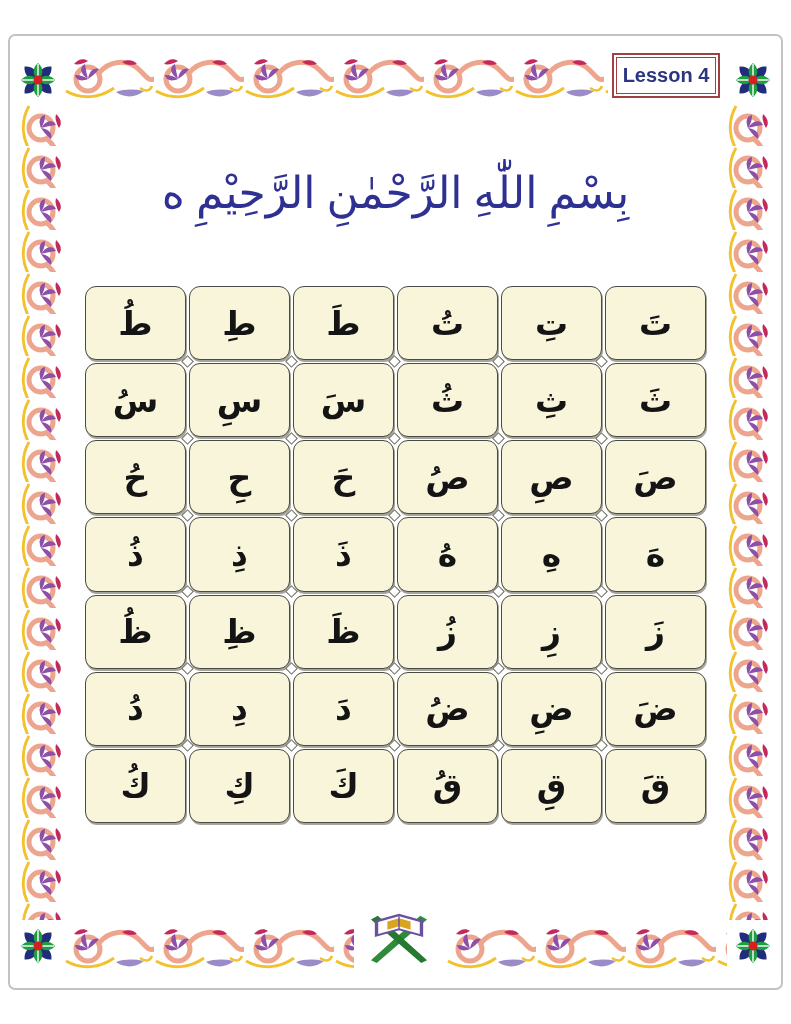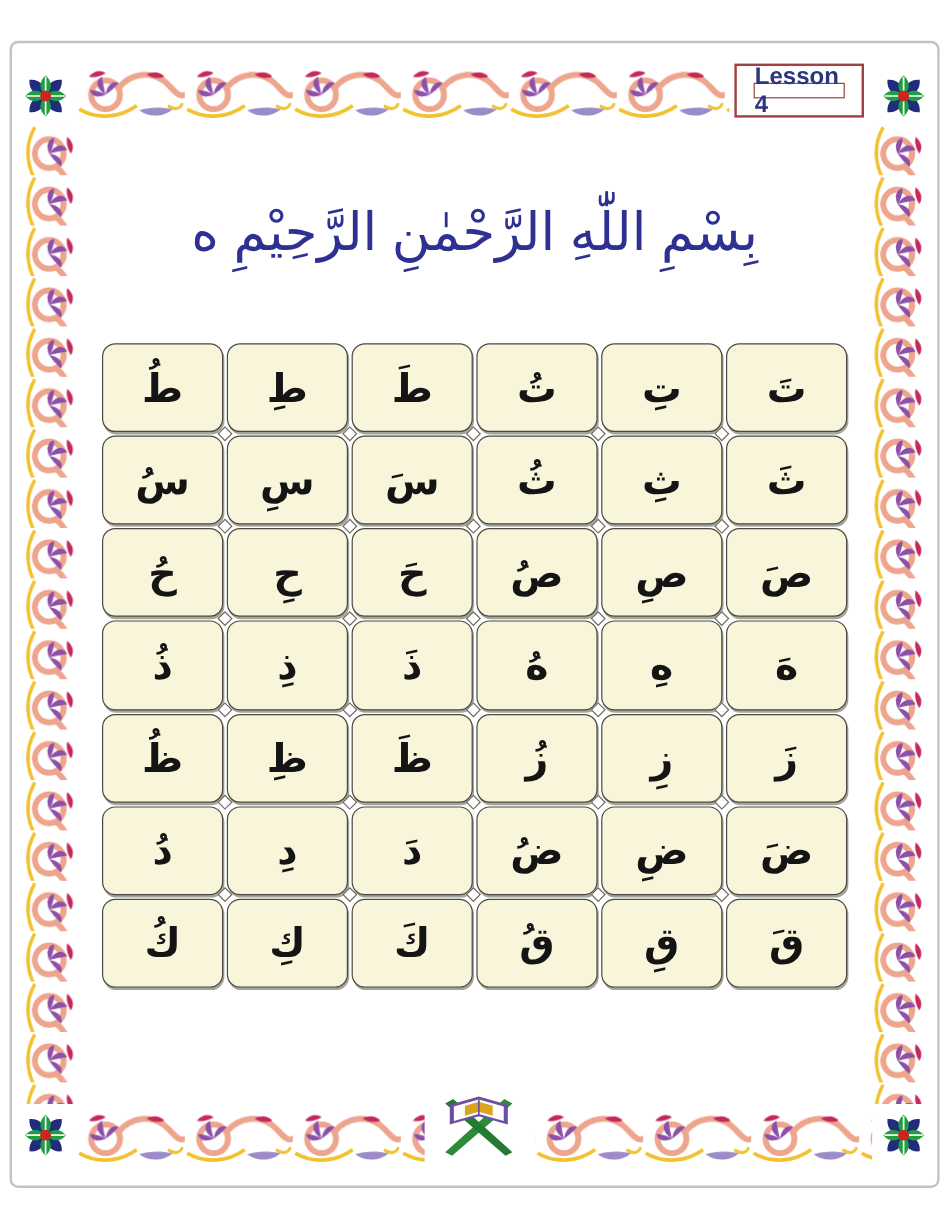--- a/index.html
+++ b/index.html
@@ -18,32 +18,32 @@
   .cf-bl { left:16px;  top:924px; }
   .cf-br { left:731px; top:924px; }
   .border-strip { position:absolute; display:block; }
   .bs-top    { left:64px;  top:58px;  width:544px; height:42px; }
   .bs-left   { left:20px;  top:104px; width:44px;  height:816px; }
   .bs-right  { left:727px; top:104px; width:44px;  height:816px; }
   .bs-bot-l  { left:64px;  top:928px; width:290px; height:42px; }
   .bs-bot-r  { left:446px; top:928px; width:281px; height:42px; }
   .lesson-badge {
     position:absolute; left:612px; top:53px; width:108px; height:45px;
-    border:2px solid #a04040; background:#ffffff; padding:14px;
+    border:2px solid #a04040; background:#ffffff; padding:2px;
   }
   .lesson-badge-inner {
     width:100%; height:100%; border:1px solid #a04040;
     display:flex; align-items:center; justify-content:center;
     font-family:"Liberation Sans", sans-serif;
     font-weight:bold; font-size:20px; color:#2b3580;
   }
   .bismillah {
     position:absolute; left:0; right:0; top:146px; height:96px;
     text-align:center; direction:rtl;
-    font-family:Liberation Sans, sans-serif;
+    font-family:Liberation Serif, serif;
     font-size:44px; color:#2e3192; line-height:96px; font-weight:500;
   }
   #letter-grid {
     position:absolute; left:85px; top:286px; width:621px; height:537px;
     display:flex; flex-direction:column; gap:3px;
   }
   .grid-row { display:flex; flex-direction:row-reverse; gap:3px; flex:1; }
   .cell {
     flex:1; background:#f8f5db;
     border:1.4px solid #4a4a44; border-radius:11px;

